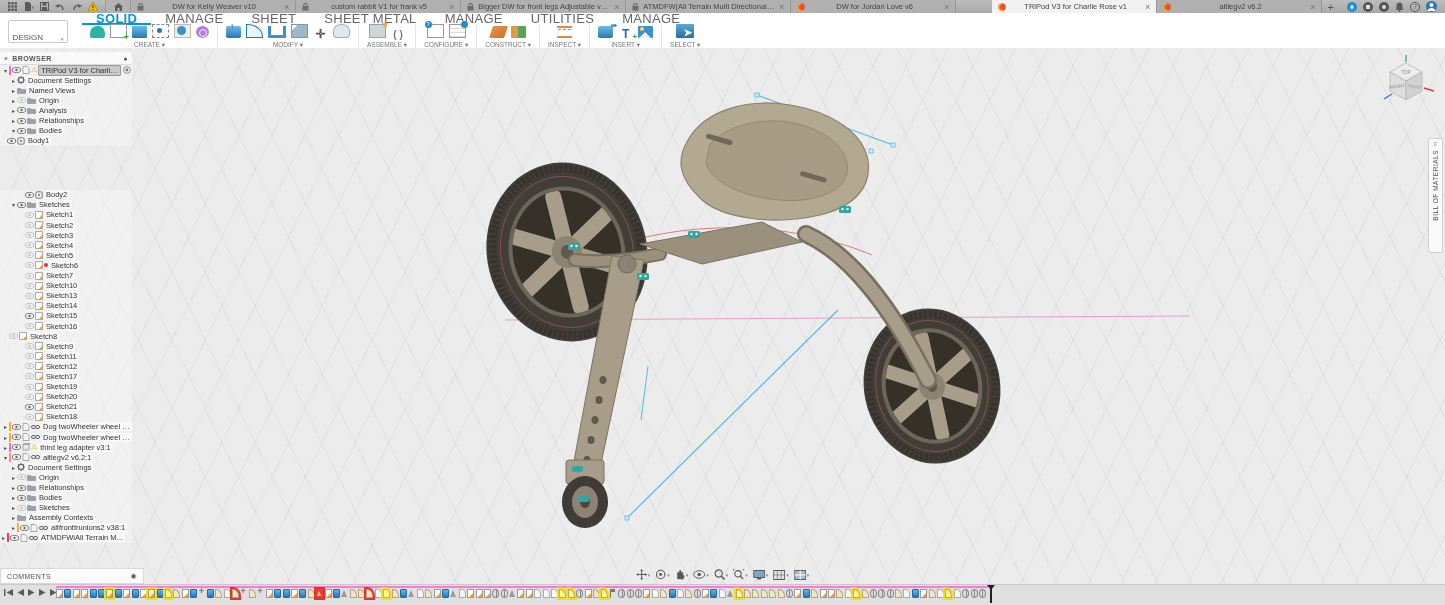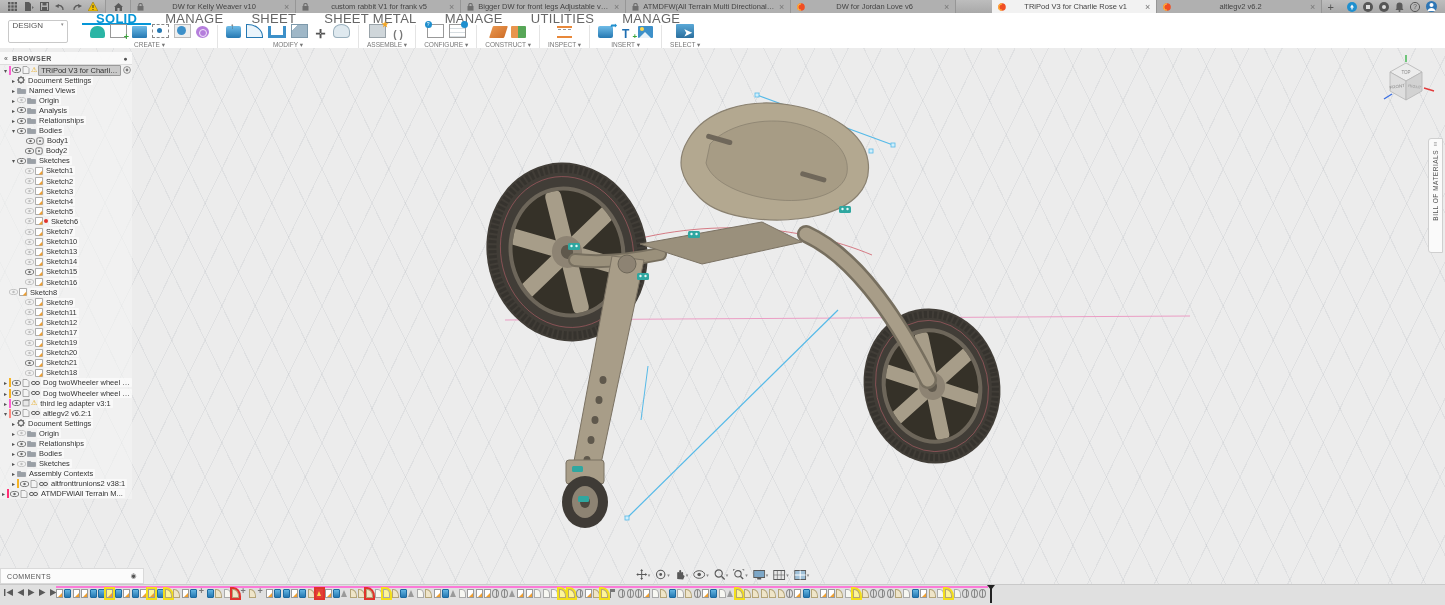--- a/index.html
+++ b/index.html
@@ -10,21 +10,21 @@
   #menu-icons .mi{width:11px;height:10px;display:flex;align-items:center;justify-content:center;}
   #home-slot{width:26px;display:flex;align-items:center;justify-content:center;border-left:1px solid #989898;border-right:1px solid #989898;background:#b3b3b3;}
   .doctab{flex:0 0 152px;display:flex;align-items:center;gap:4px;padding:0 6px;background:#b0b0b0;border-right:1px solid #969696;overflow:hidden;white-space:nowrap;}
   .doctab.active{background:#f2f2f2;margin-left:36px;}
   .doctab .tlabel{flex:1;overflow:hidden;text-overflow:ellipsis;font-size:7.5px;color:#444;text-align:center;}
   .doctab .close{color:#777;font-size:9px;cursor:pointer;flex:0 0 auto;}
   #newtab{width:18px;display:flex;align-items:center;justify-content:center;color:#555;font-size:11px;}
   #right-icons{margin-left:auto;display:flex;align-items:center;gap:6px;padding:0 8px;}
   
   #ribbon{position:absolute;top:13px;left:0;width:1445px;height:35px;background:#fff;border-bottom:1px solid #d4d4d4;}
-  #design-btn{position:absolute;left:8px;top:7px;width:58px;height:21px;border:1px solid #c9c9c9;border-radius:2px;background:#fff;font-size:8px;color:#555;display:flex;align-items:flex-start;justify-content:center;gap:18px;}
+  #design-btn{position:absolute;left:8px;top:7px;width:58px;height:21px;border:1px solid #c9c9c9;border-radius:2px;background:#fff;font-size:8px;color:#555;display:flex;align-items:flex-end;justify-content:center;gap:18px;}
   #ribbon-tabs{position:absolute;left:82px;top:0;height:12px;display:flex;}
   .rtab{padding:1px 14px 0 14px;font-size:13px;letter-spacing:.3px;color:#666;border-bottom:2px solid transparent;display:flex;align-items:center;}
   .rtab.active{color:#0696d7;border-bottom-color:#0696d7;font-weight:bold;}
   #groups{position:absolute;left:82px;top:12px;height:23px;display:flex;}
   .group{display:flex;flex-direction:column;align-items:center;padding:0 8px;border-right:1px solid #e4e4e4;}
   .group:last-child{border-right:none;}
   .gicons{display:flex;align-items:center;gap:5px;height:15px;}
   .glabel{font-size:6.5px;color:#777;margin-top:1px;}
   .gi{position:relative;display:inline-block;width:15px;height:12px;}
   
@@ -574,37 +574,37 @@
                 <circle cx="4.5" cy="3" r="1.2" fill="#6a6a6a"></circle>
               </svg>
             </span>
             <span class="ticon">
               <svg width="9" height="7" viewBox="0 0 9 7">
                 <path d="M0.5,1.5 h3 l1,1 h4 v4 h-8 z" fill="#9aa0a6" stroke="#7d838a" stroke-width="0.5"></path>
               </svg>
             </span>
             <span class="lbl">Bodies</span>
           </div>
-          <div class="trow" style="padding-left: 19px; text-align: right;">
+          <div class="trow" style="padding-left: 0; text-align: right;">
             <span class="exp"></span>
             <span class="ticon">
               <svg width="9" height="6" viewBox="0 0 9 6">
                 <ellipse cx="4.5" cy="3" rx="4.2" ry="2.6" fill="none" stroke="#6a6a6a" stroke-width="0.9"></ellipse>
                 <circle cx="4.5" cy="3" r="1.2" fill="#6a6a6a"></circle>
               </svg>
             </span>
             <span class="ticon">
               <svg width="8" height="8" viewBox="0 0 8 8">
                 <rect x="0.8" y="0.8" width="6.4" height="6.4" rx="1.5" fill="none" stroke="#6a6a6a" stroke-width="0.9"></rect>
                 <circle cx="4" cy="4" r="1" fill="#6a6a6a"></circle>
               </svg>
             </span>
             <span class="lbl">Body1</span>
           </div>
-          <div class="trow" style="padding-left: 18px;">
+          <div class="trow" style="padding-left: 18px; margin-top: 44px;">
             <span class="exp"></span>
             <span class="ticon">
               <svg width="9" height="6" viewBox="0 0 9 6">
                 <ellipse cx="4.5" cy="3" rx="4.2" ry="2.6" fill="none" stroke="#6a6a6a" stroke-width="0.9"></ellipse>
                 <circle cx="4.5" cy="3" r="1.2" fill="#6a6a6a"></circle>
               </svg>
             </span>
             <span class="ticon">
               <svg width="8" height="8" viewBox="0 0 8 8">
                 <rect x="0.8" y="0.8" width="6.4" height="6.4" rx="1.5" fill="none" stroke="#6a6a6a" stroke-width="0.9"></rect>

